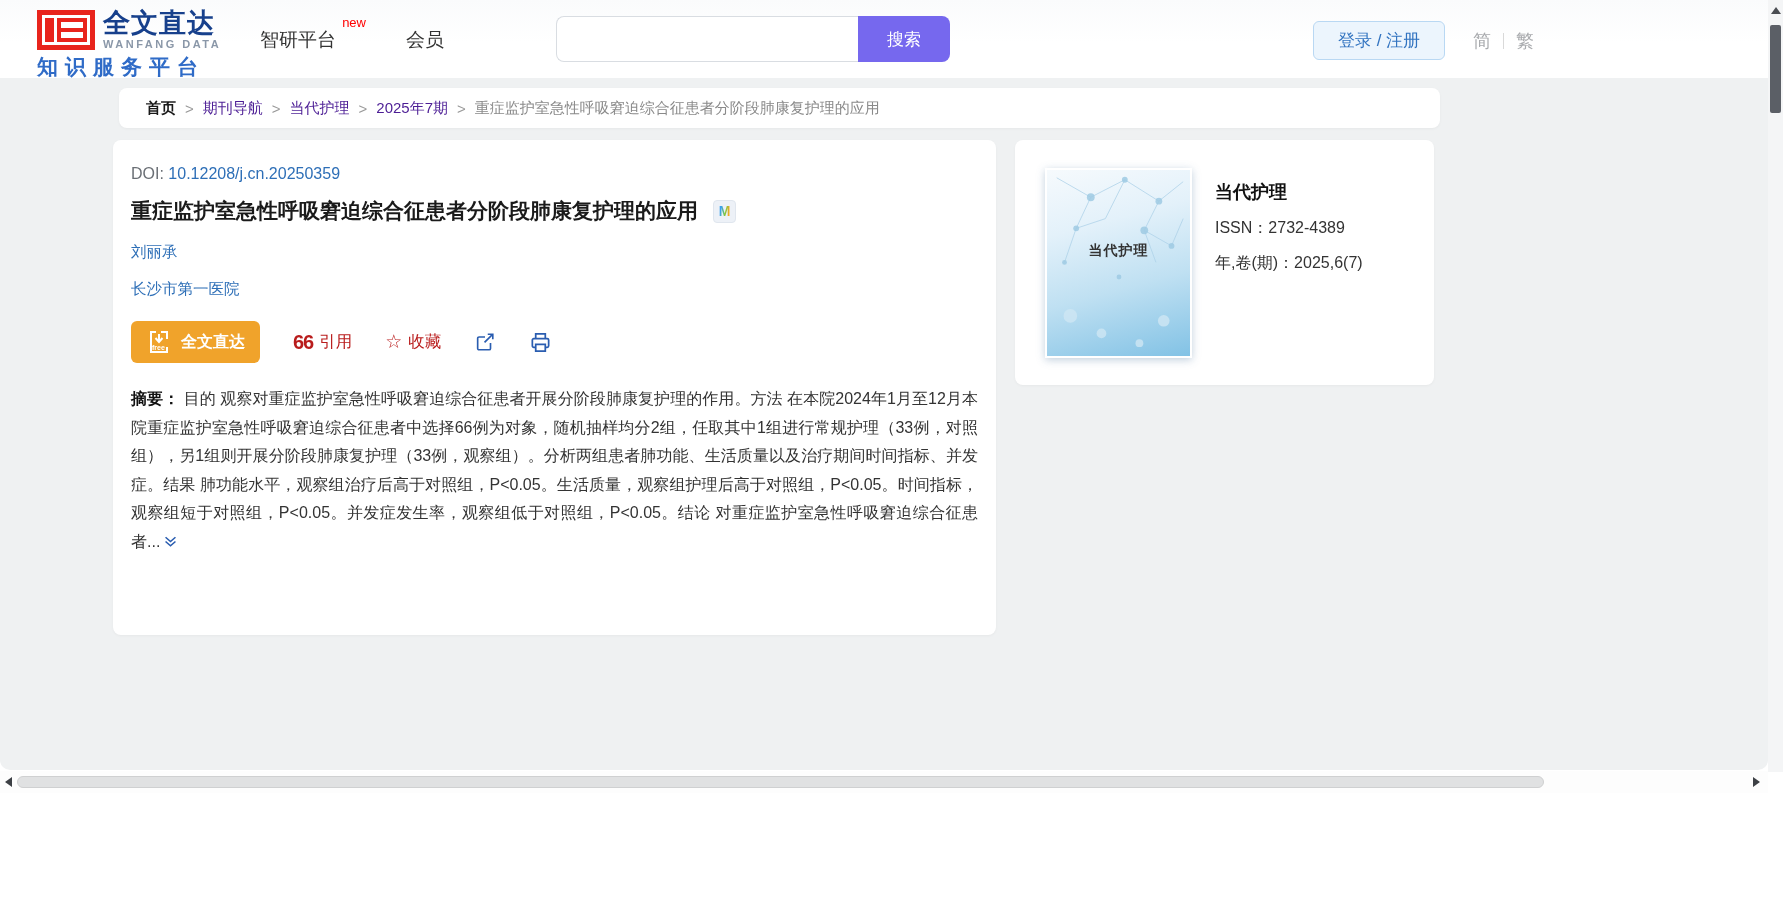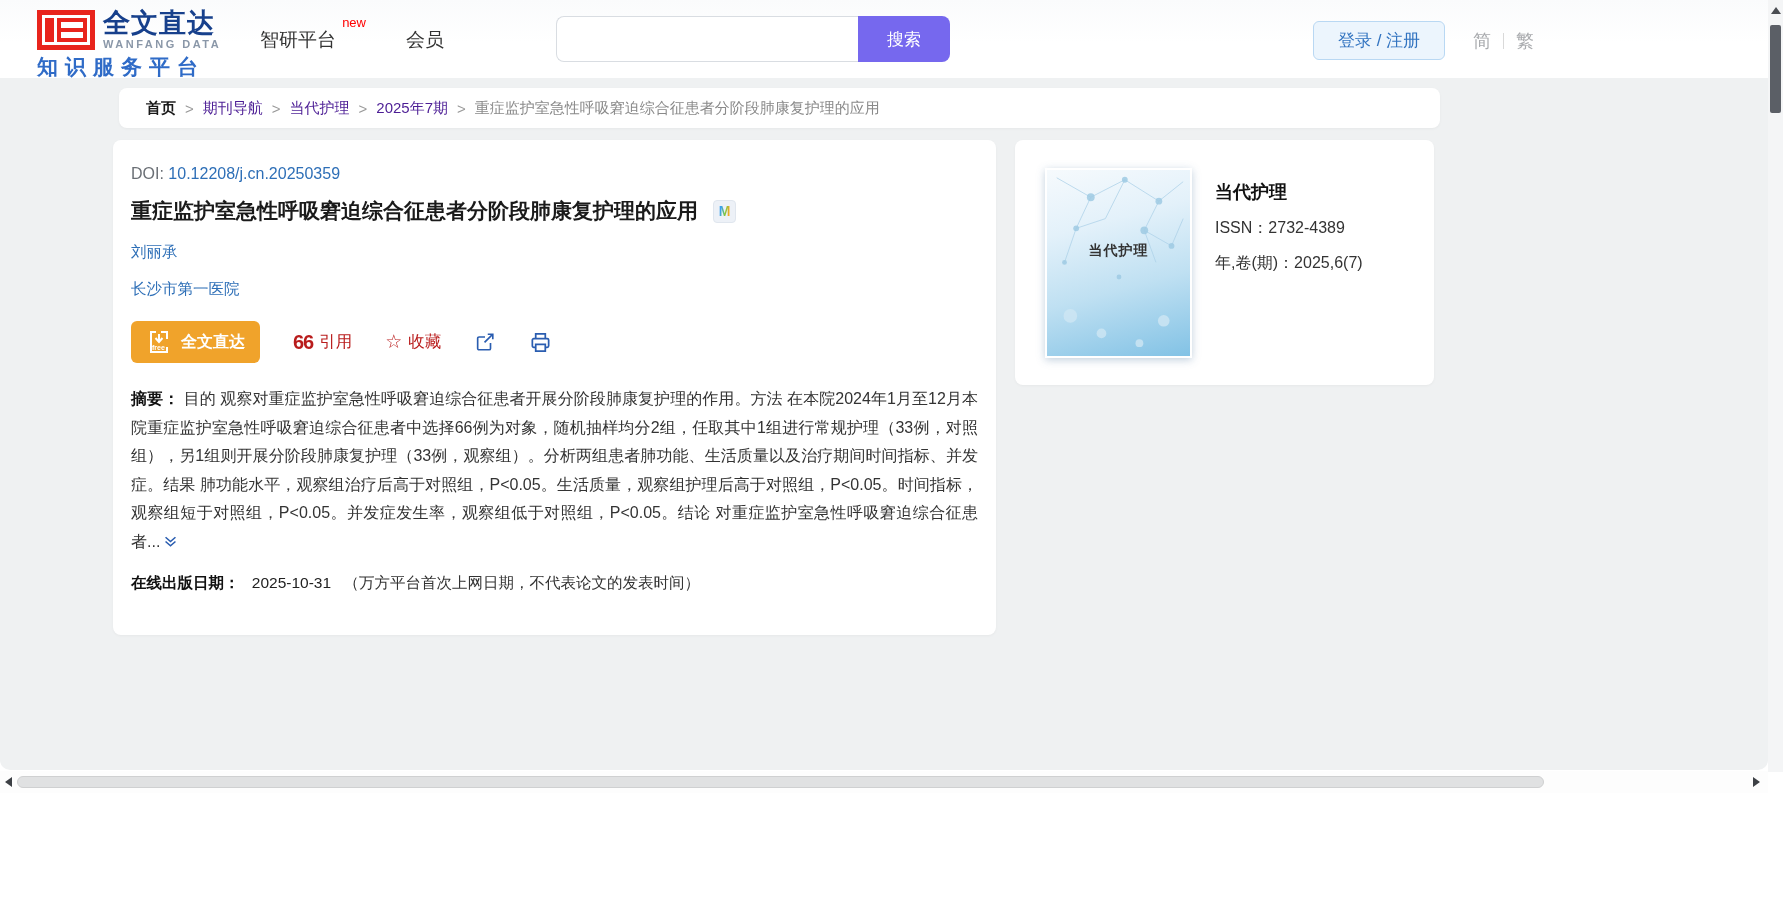--- a/index.html
+++ b/index.html
@@ -234,25 +234,20 @@
 
   <p class="abstract">
     <b>摘要：</b>
     <span>目的 观察对重症监护室急性呼吸窘迫综合征患者开展分阶段肺康复护理的作用。方法 在本院2024年1月至12月本院重症监护室急性呼吸窘迫综合征患者中选择66例为对象，随机抽样均分2组，任取其中1组进行常规护理（33例，对照组），另1组则开展分阶段肺康复护理（33例，观察组）。分析两组患者肺功能、生活质量以及治疗期间时间指标、并发症。结果 肺功能水平，观察组治疗后高于对照组，P&lt;0.05。生活质量，观察组护理后高于对照组，P&lt;0.05。时间指标，观察组短于对照组，P&lt;0.05。并发症发生率，观察组低于对照组，P&lt;0.05。结论 对重症监护室急性呼吸窘迫综合征患者...</span><span class="expand-ico"><svg width="17" height="17" viewBox="0 0 24 24">
           <path d="M5 6l7 6 7-6" fill="none" stroke="#2a5db0" stroke-width="2.2"></path>
           <path d="M5 12l7 6 7-6" fill="none" stroke="#2a5db0" stroke-width="2.2"></path>
         </svg></span>
   </p>
 
 
-  <div class="pub-row">
-    <b>在线出版日期：</b>
-    <span>2025-10-31</span>
-    <span class="pub-note">（万方平台首次上网日期，不代表论文的发表时间）</span>
-  </div>
 
 </div>
 
 <div class="card journal-card">
   <div class="cover">
     <svg viewBox="0 0 147 190">
       <g stroke="#aed2e8" stroke-width="1" fill="none" opacity="0.8">
         <path d="M10 8 L45 28 L80 10 L115 32 L140 12"></path>
         <path d="M45 28 L30 60 L60 50 L80 10"></path>
         <path d="M115 32 L100 62 L128 78 L140 50"></path>

